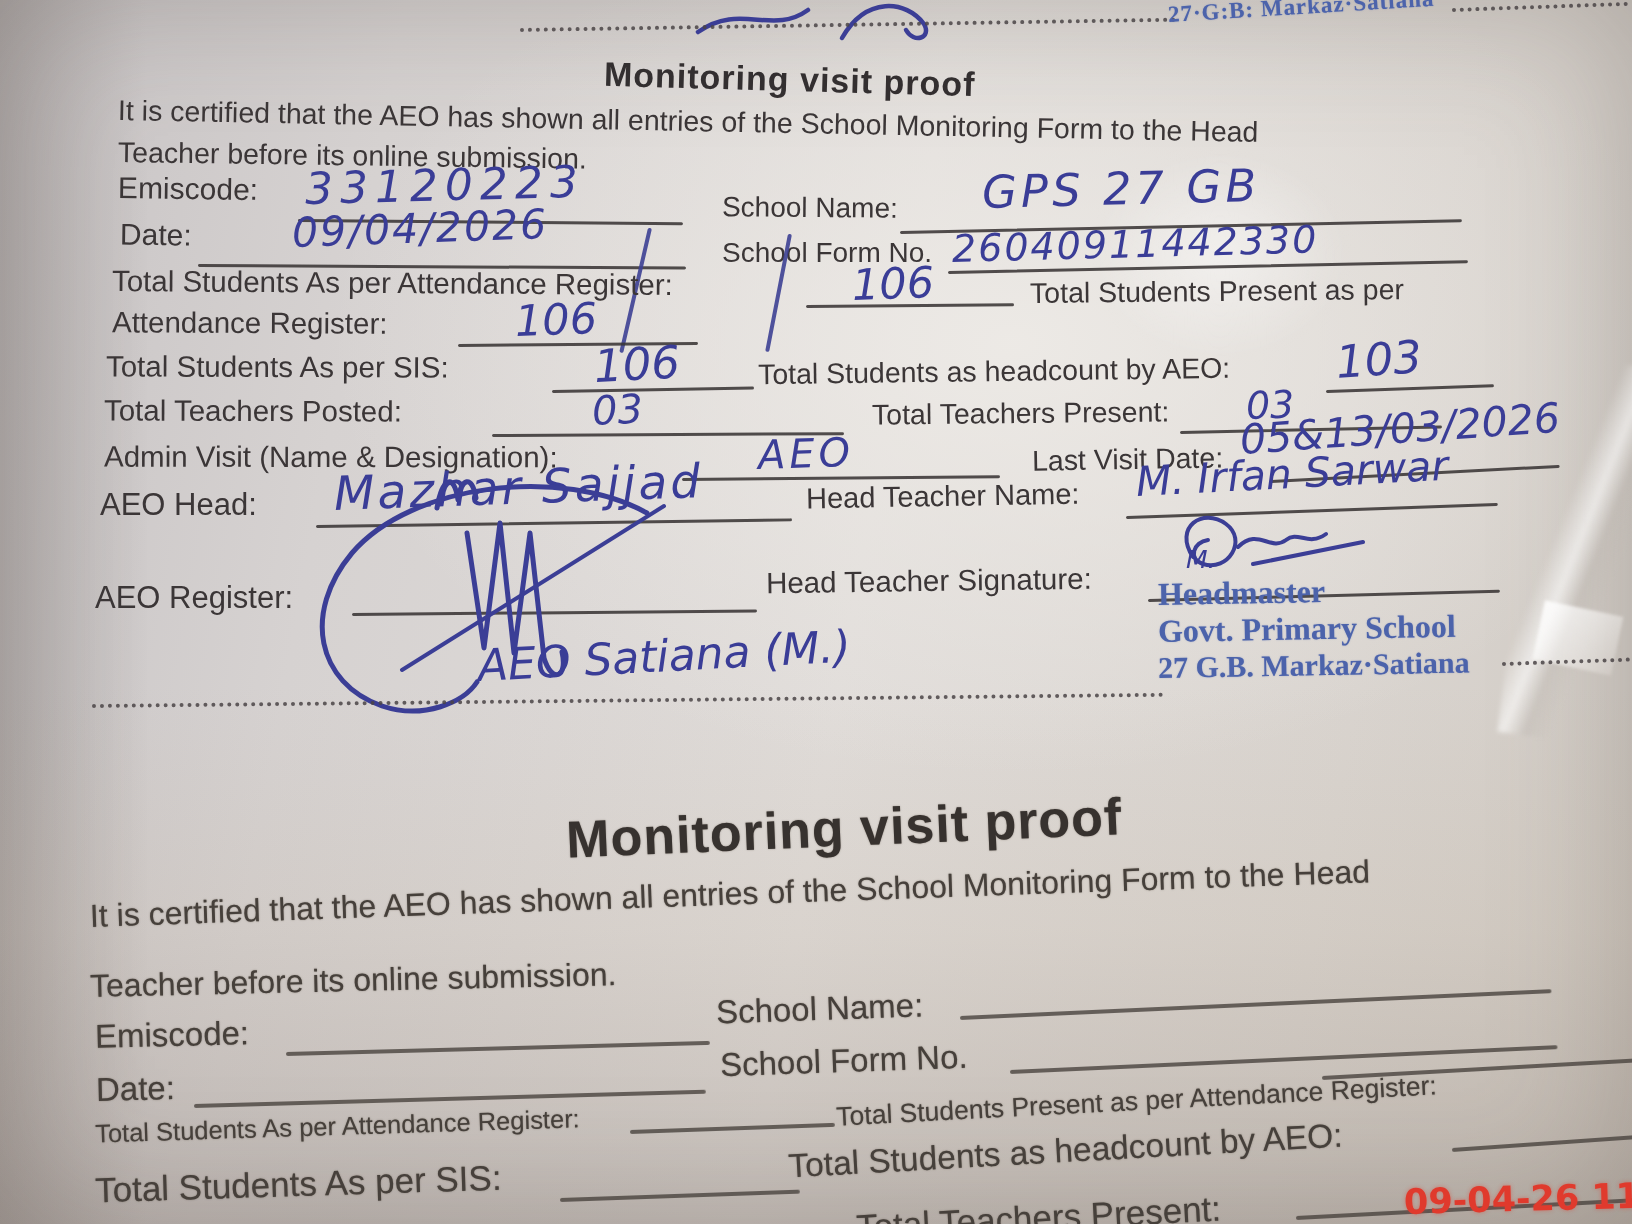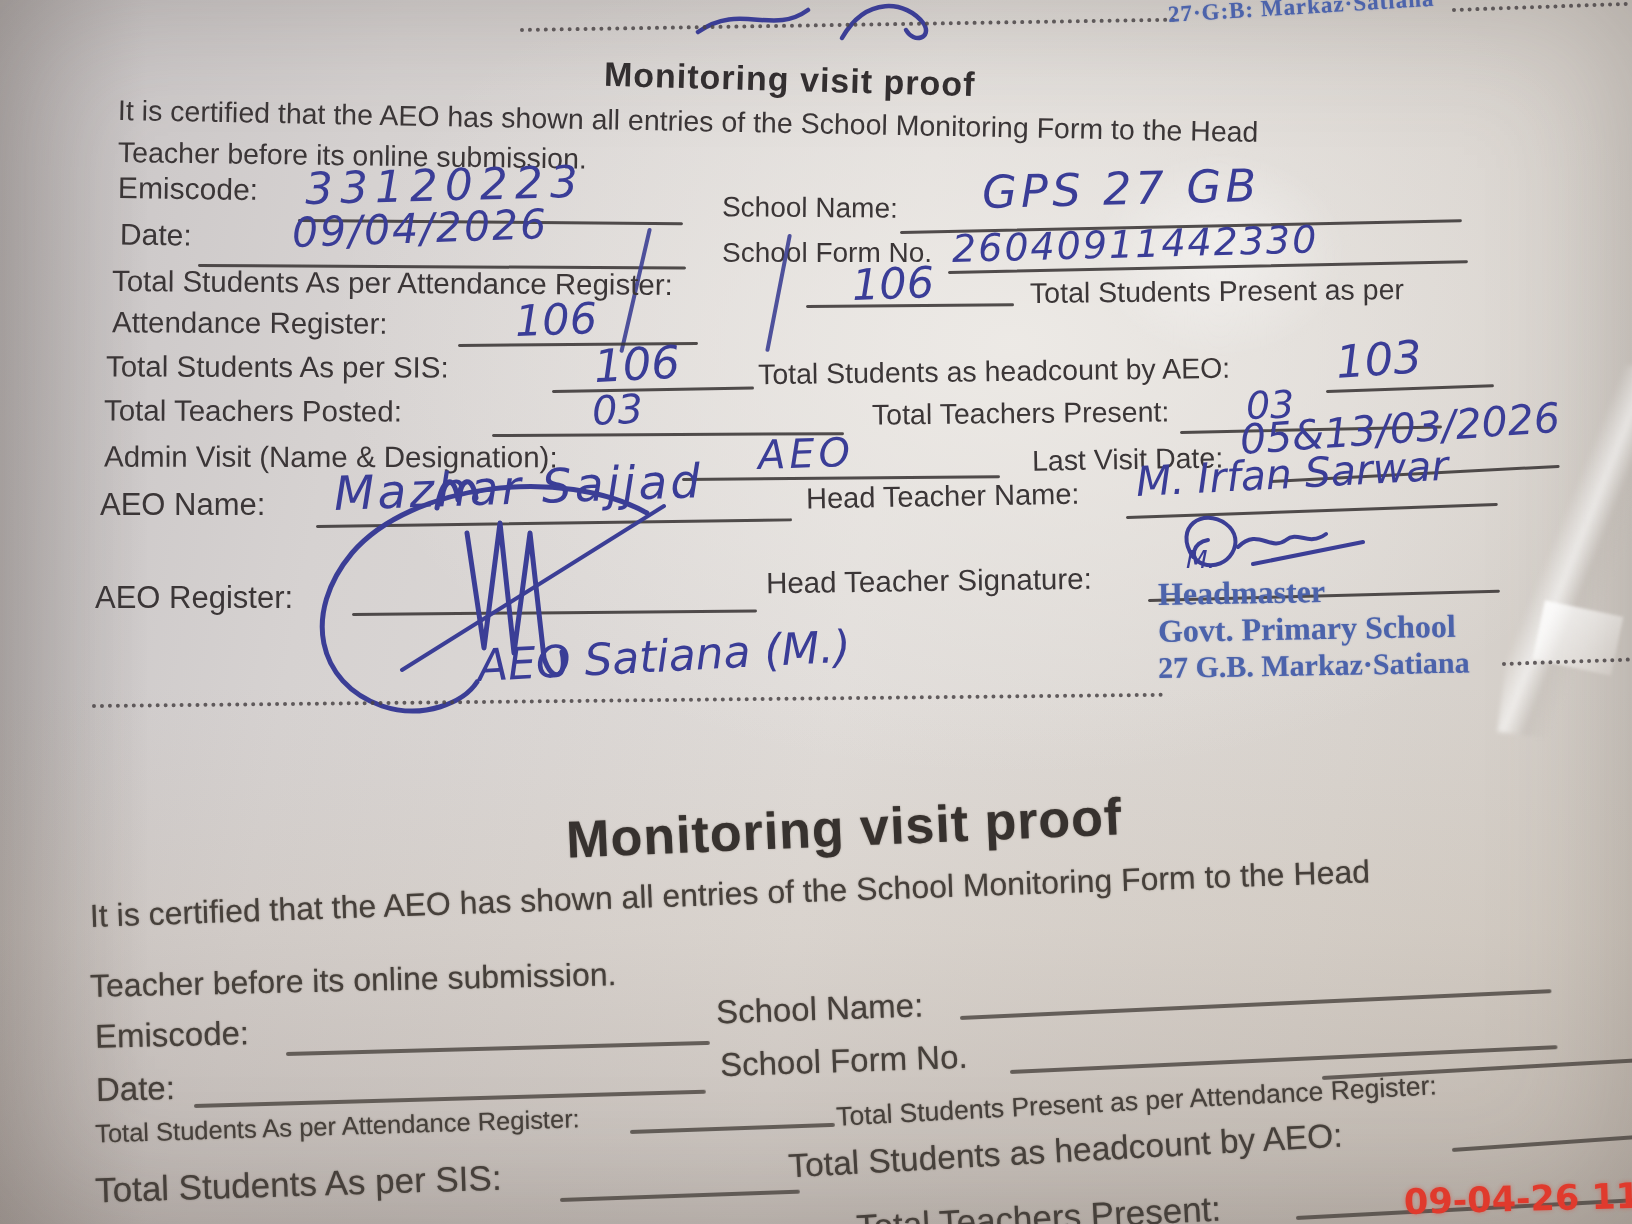--- a/index.html
+++ b/index.html
@@ -96,21 +96,21 @@
   <div class="ul" style="left:1180px;top:431px;width:262px;transform:rotate(-1.2deg);"></div>
   <div class="abs hw" style="left:1246px;top:384px;font-size:38px;transform:rotate(-2deg);">03</div>
 
   <div class="abs t" style="left:104px;top:440px;font-size:29.5px;transform:rotate(0.1deg);">Admin Visit (Name &amp; Designation):</div>
   <div class="ul" style="left:682px;top:478px;width:318px;transform:rotate(-0.5deg);"></div>
   <div class="abs hw" style="left:758px;top:432px;font-size:40px;letter-spacing:4px;transform:rotate(-2deg);">AEO</div>
   <div class="abs t" style="left:1032px;top:443px;font-size:28.5px;transform:rotate(-1deg);">Last Visit Date:</div>
   <div class="ul" style="left:1270px;top:480px;width:290px;transform:rotate(-3deg);"></div>
   <div class="abs hw" style="left:1240px;top:416px;font-size:41px;transform:rotate(-4deg);">05&amp;13/03/2026</div>
 
-  <div class="abs t" style="left:100px;top:487px;font-size:31px;">AEO Name:</div>
+  <div class="abs t" style="left:100px;top:487px;font-size:31px;">AEO Head:</div>
   <div class="ul" style="left:316px;top:525px;width:476px;transform:rotate(-0.8deg);"></div>
   <div class="abs hw" style="left:334px;top:466px;font-size:47px;letter-spacing:3px;transform:rotate(-2deg);">Mazhar Sajjad</div>
   <div class="abs t" style="left:806px;top:480px;font-size:29px;transform:rotate(-1deg);">Head Teacher Name:</div>
   <div class="ul" style="left:1126px;top:516px;width:372px;transform:rotate(-2deg);"></div>
   <div class="abs hw" style="left:1136px;top:458px;font-size:41px;transform:rotate(-3deg);">M. Irfan Sarwar</div>
 
   <div class="abs t" style="left:95px;top:580px;font-size:31px;">AEO Register:</div>
   <div class="ul" style="left:352px;top:613px;width:405px;transform:rotate(-0.5deg);"></div>
   <svg class="abs" style="left:262px;top:438px;" width="430" height="290" viewBox="0 0 430 290">
     <path class="ink" stroke-width="5" d="M 385 75 C 300 28, 150 45, 90 115 C 40 175, 55 245, 120 268 C 162 282, 202 264, 215 244"></path>

